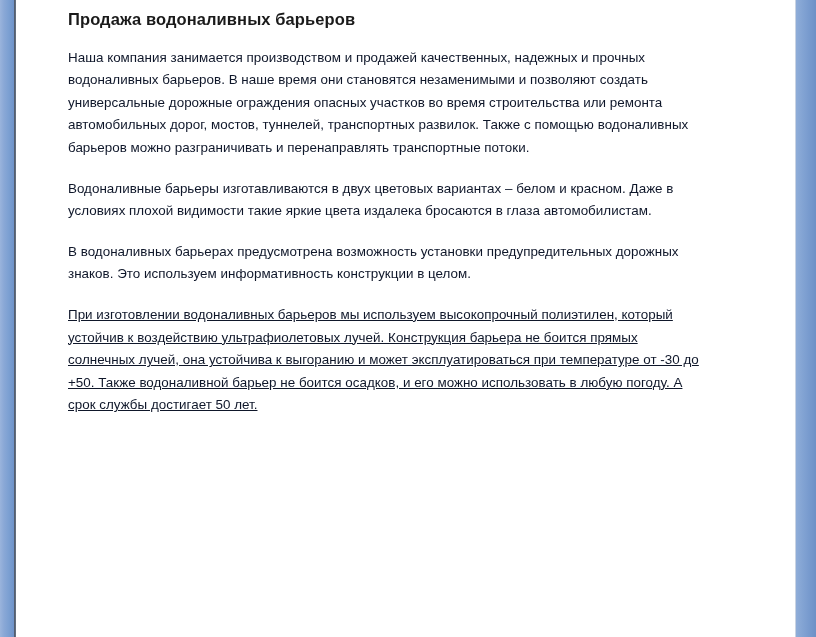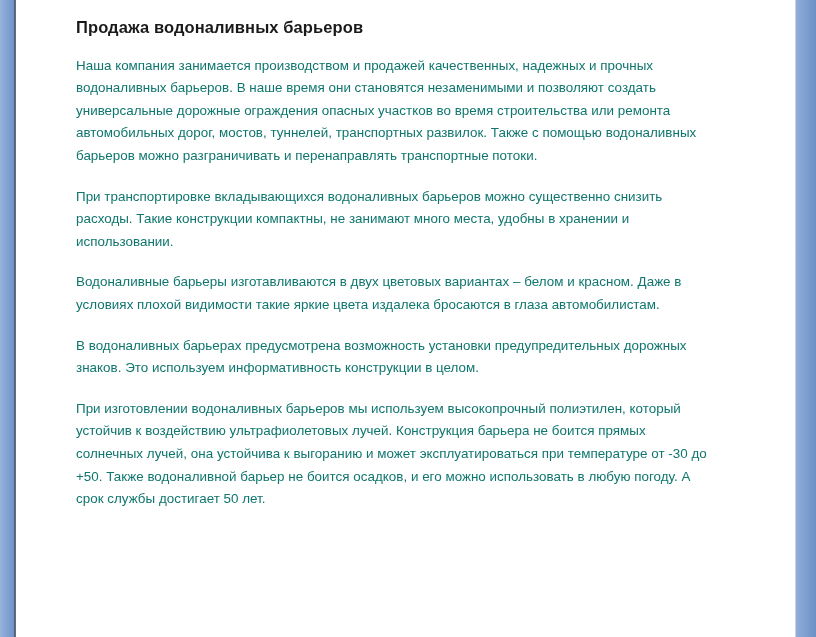--- a/index.html
+++ b/index.html
@@ -60,21 +60,21 @@
 
   
   .content {
     position: absolute;
     top: 0;
     left: 16px;
     right: 21px;
     height: 637px;
     background: #ffffff;
     box-sizing: border-box;
-    padding: 8px;
+    padding: 0;
   }
 
   .article {
     padding: 9px 0 0 52px;
     width: 692px;
     box-sizing: border-box;
   }
 
   .article-title {
     font-size: 16.5px;
@@ -83,45 +83,45 @@
     letter-spacing: 0.1px;
     margin: 0 0 17px 0;
     line-height: 1.25;
     font-family: "Liberation Sans", sans-serif;
   }
 
   .article-body p {
     margin: 0 0 18px 0;
     font-size: 13.4px;
     line-height: 22.6px;
-    color: #0f766e;
+    color: #0f172a;
     font-family: "Liberation Sans", sans-serif;
     text-align: left;
     letter-spacing: 0.02px;
     max-width: 636px;
   }
 
   .article-body p:last-child {
     margin-bottom: 4px;
+    text-decoration: underline;
   }
 </style>
 </head>
 <body>
 
 <div class="page">
 
   <div class="gutter-left"></div>
   <div class="gutter-left-edge"></div>
 
   <div class="content">
     <div class="article">
       <h1 class="article-title">Продажа водоналивных барьеров</h1>
       <div class="article-body">
           <p>Наша компания занимается производством и продажей качественных, надежных и прочных водоналивных барьеров. В наше время они становятся незаменимыми и позволяют создать универсальные дорожные ограждения опасных участков во время строительства или ремонта автомобильных дорог, мостов, туннелей, транспортных развилок. Также с помощью водоналивных барьеров можно разграничивать и перенаправлять транспортные потоки.</p>
-          <p>При транспортировке вкладывающихся водоналивных барьеров можно существенно снизить расходы. Такие конструкции компактны, не занимают много места, удобны в хранении и использовании.</p>
           <p>Водоналивные барьеры изготавливаются в двух цветовых вариантах – белом и красном. Даже в условиях плохой видимости такие яркие цвета издалека бросаются в глаза автомобилистам.</p>
           <p>В водоналивных барьерах предусмотрена возможность установки предупредительных дорожных знаков. Это используем информативность конструкции в целом.</p>
           <p>При изготовлении водоналивных барьеров мы используем высокопрочный полиэтилен, который устойчив к воздействию ультрафиолетовых лучей. Конструкция барьера не боится прямых солнечных лучей, она устойчива к выгоранию и может эксплуатироваться при температуре от -30 до +50. Также водоналивной барьер не боится осадков, и его можно использовать в любую погоду. А срок службы достигает 50 лет.</p>
         </div>
     </div>
   </div>
 
   <div class="gutter-right-edge"></div>
   <div class="gutter-right"></div>
 

